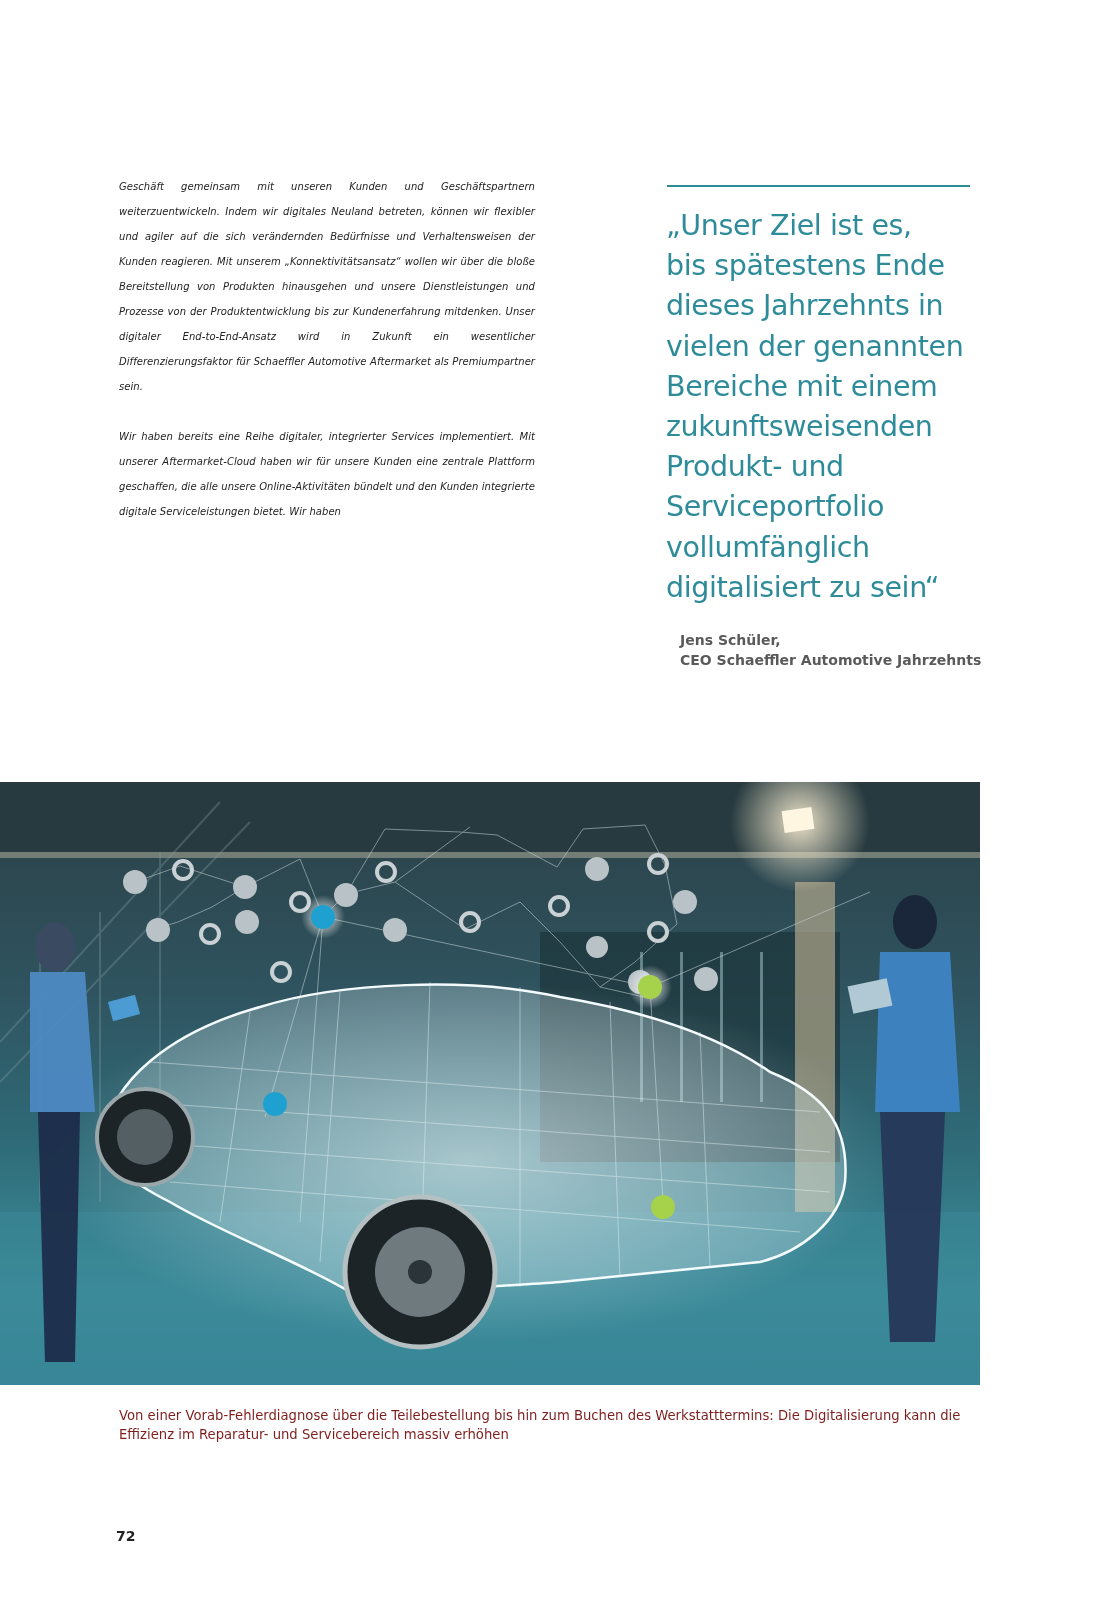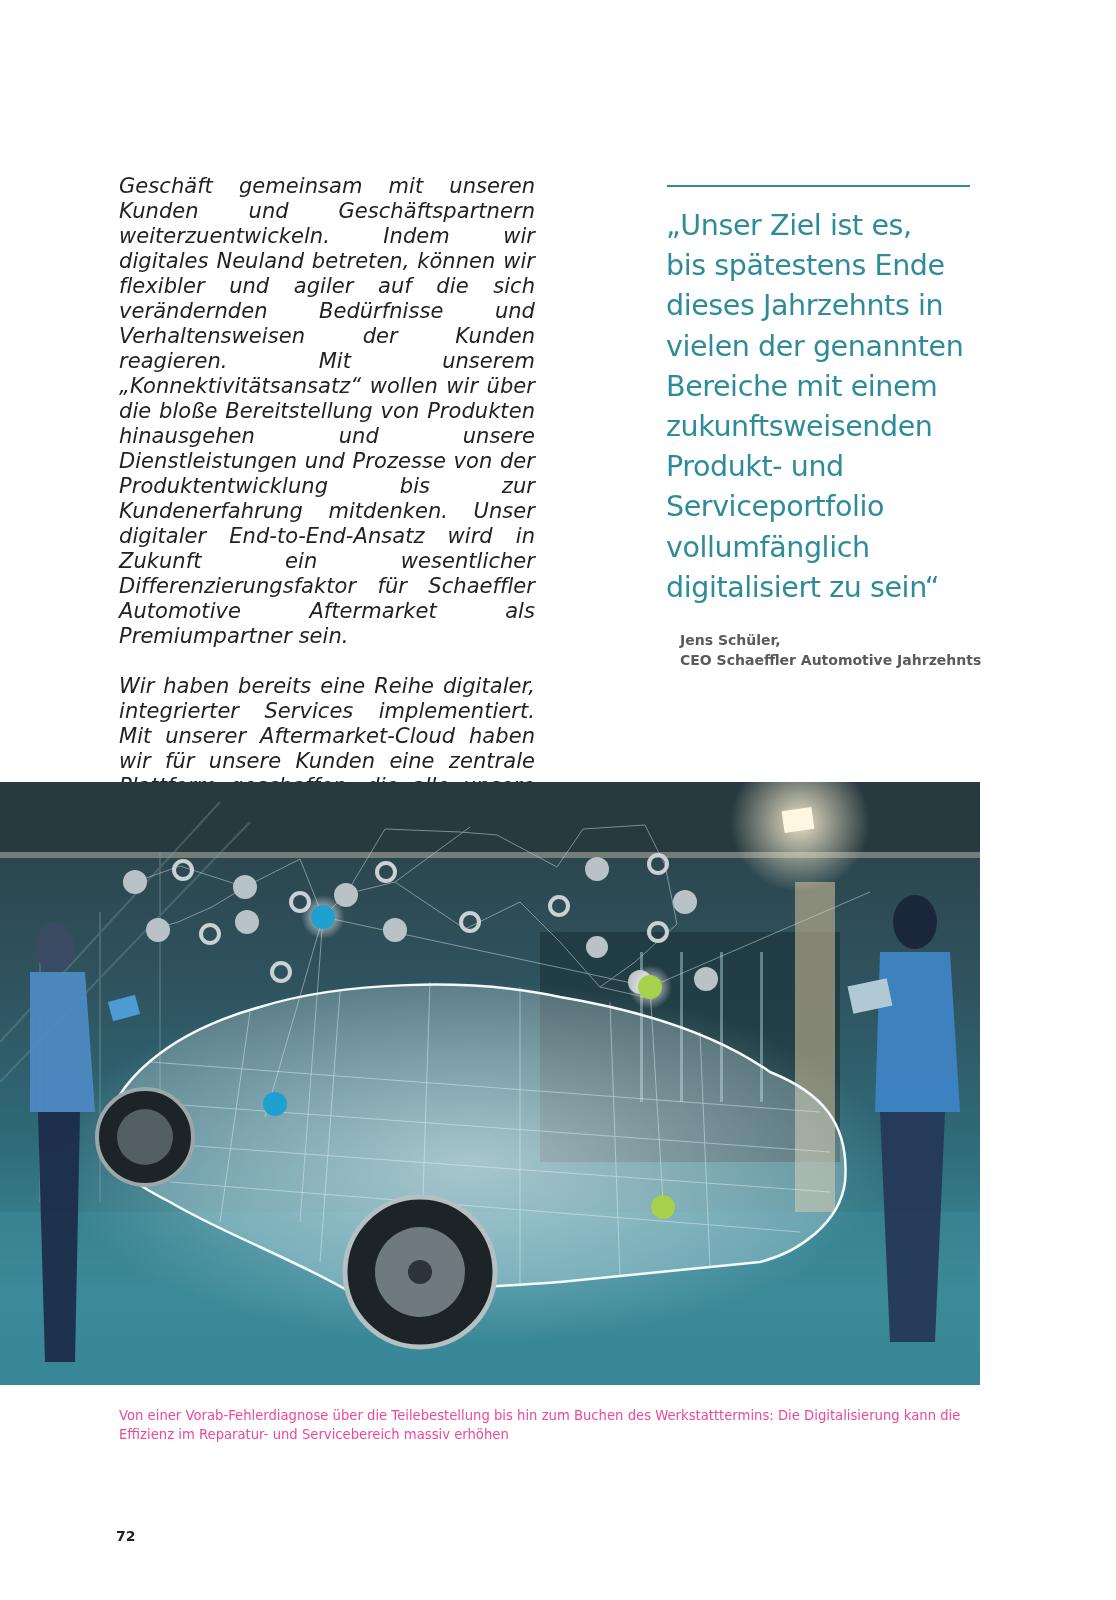--- a/index.html
+++ b/index.html
@@ -6,21 +6,21 @@
     body {
       width: 1116px; height: 1600px; position: relative; overflow: hidden;
       background: #ffffff;
       font-family: "DejaVu Sans", sans-serif;
       color: #1f1f1f;
     }
     .body-col {
       position: absolute; left: 119px; top: 174px; width: 416px;
       font-family: "DejaVu Sans", sans-serif;
       font-style: italic;
-      font-size: 21px; line-height: 25px;
+      font-size: 10px; line-height: 25px;
       color: #222222;
       text-align: justify;
       letter-spacing: 0.05px;
     }
     .body-col p { margin: 0 0 25px 0; }
     .rule {
       position: absolute; left: 667px; top: 185px; width: 303px; height: 2px;
       background: #2e8c96;
     }
     .quote {
@@ -40,21 +40,21 @@
     .attribution div { white-space: nowrap; }
     .photo {
       position: absolute; left: 0; top: 782px; width: 980px; height: 603px;
       overflow: hidden;
       background: linear-gradient(180deg, #2b3f45 0%, #2f5460 35%, #2f6b78 60%, #3d8f9d 85%, #358597 100%);
     }
     .photo svg { position: absolute; left: 0; top: 0; }
     .caption {
       position: absolute; left: 119px; top: 1406px; width: 860px;
       font-family: "DejaVu Sans", sans-serif;
-      font-size: 13.2px; line-height: 19px; color: #ec4899;
+      font-size: 13.2px; line-height: 19px; color: #7f1d1d;
     }
     .page-number {
       position: absolute; left: 116px; top: 1528px;
       font-family: "DejaVu Sans", sans-serif; font-weight: bold;
       font-size: 14px; color: #222222;
     }
   </style>
 </head>
 <body>
 

